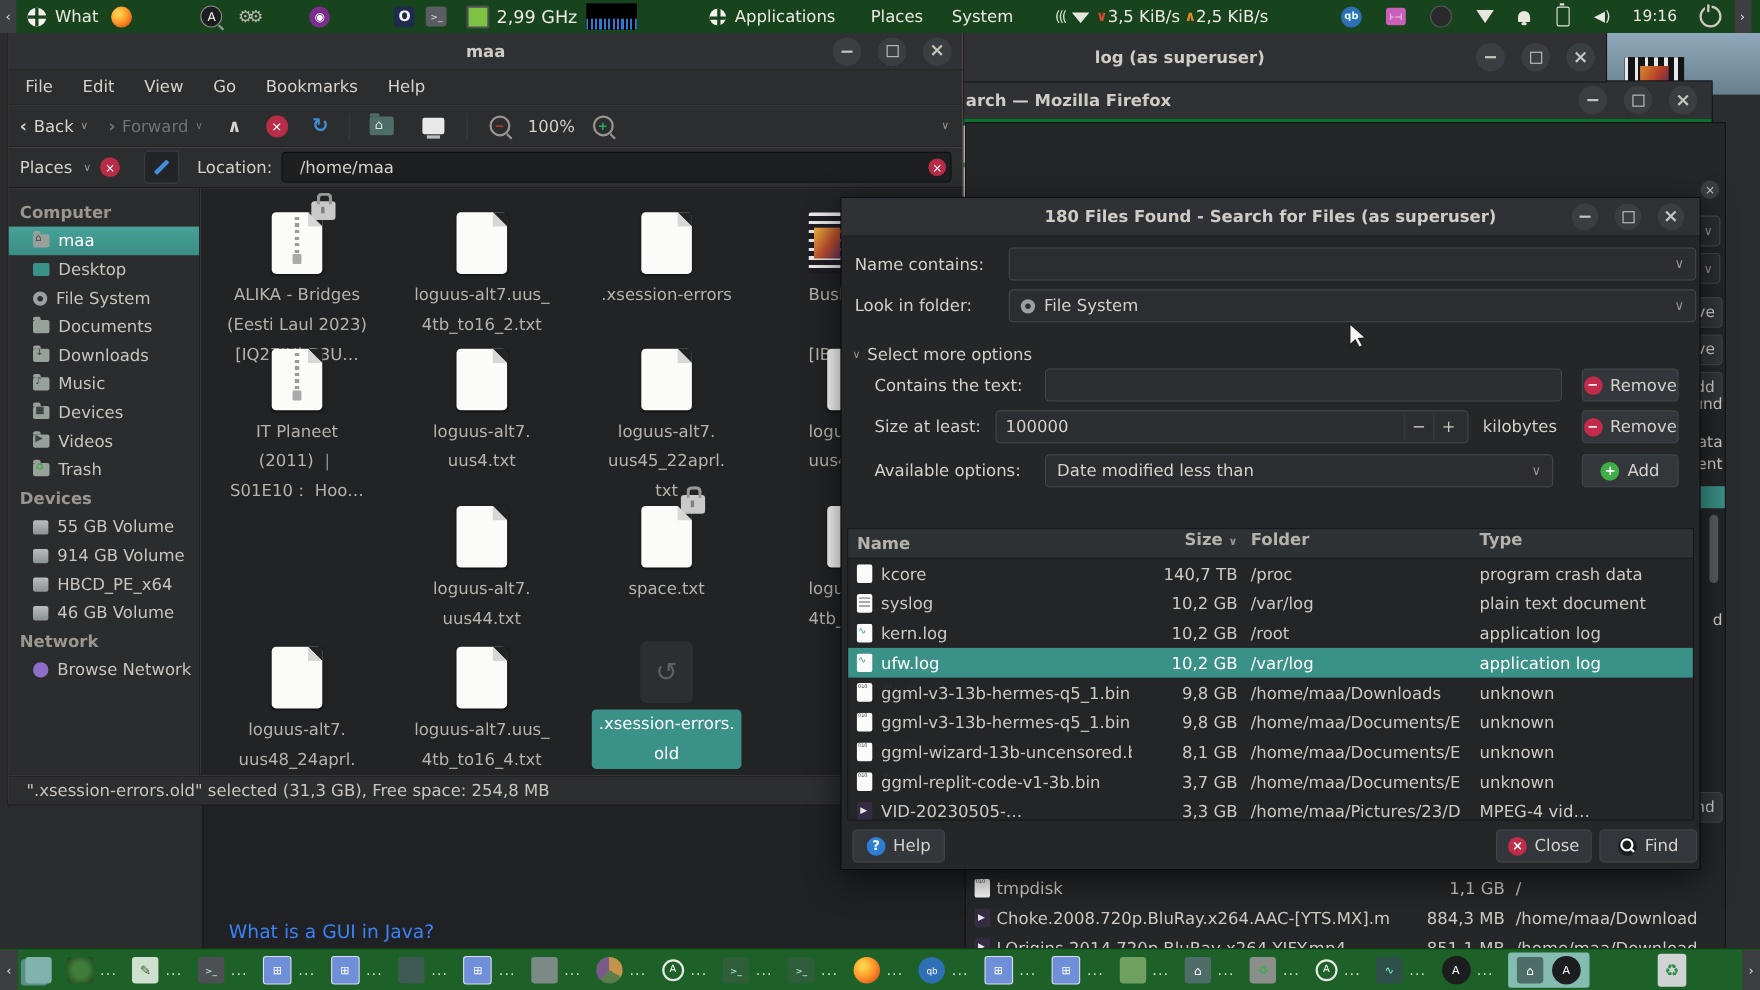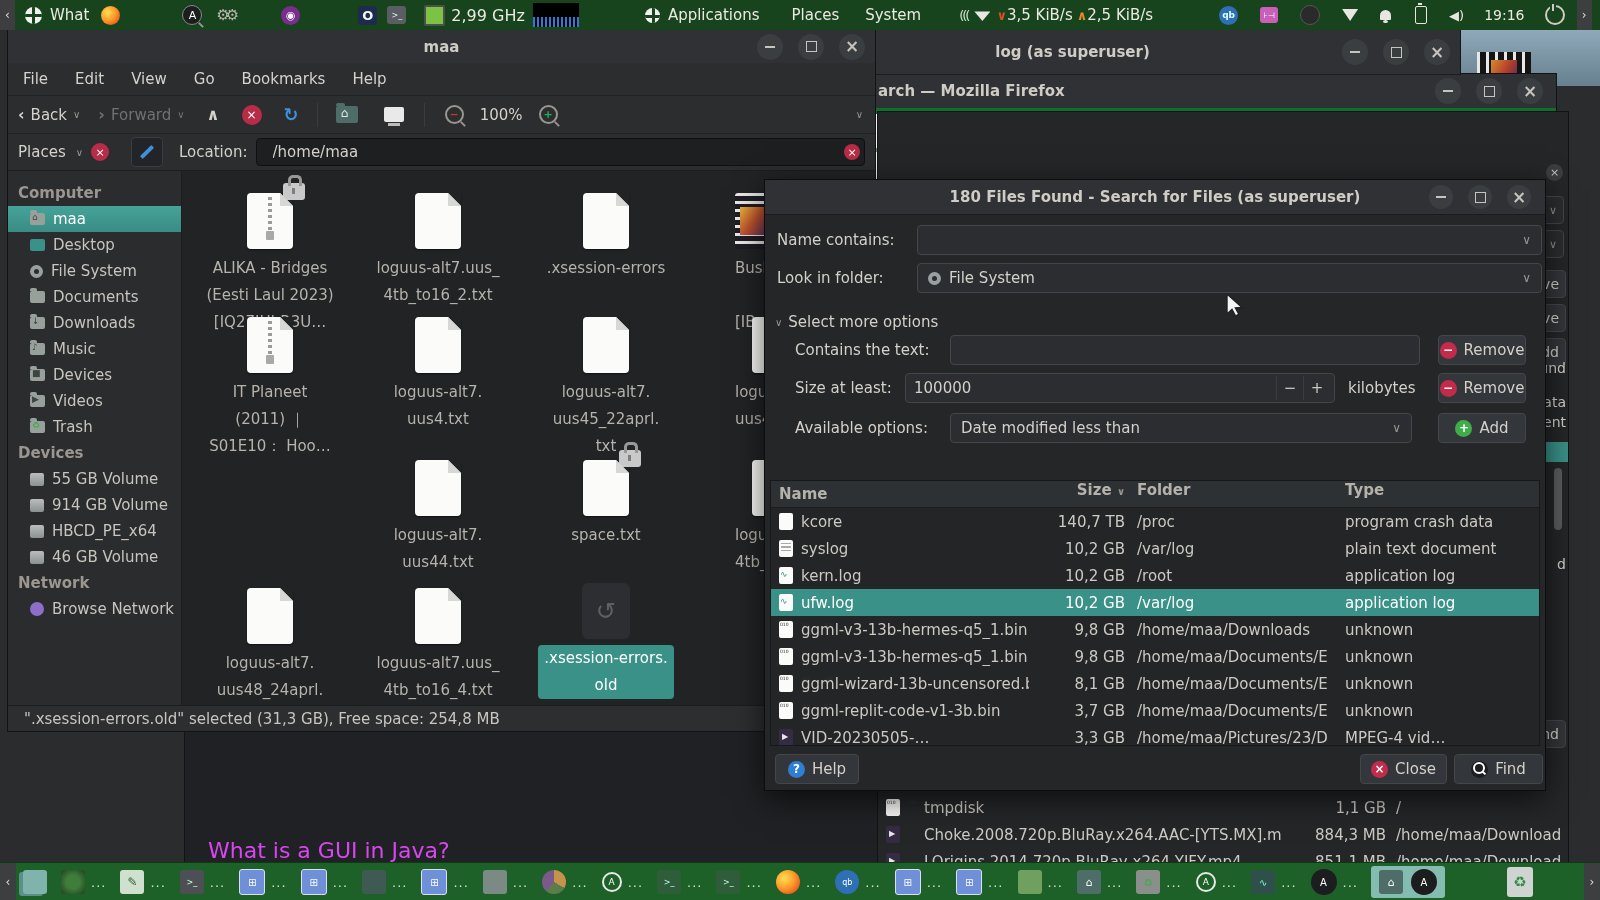--- a/index.html
+++ b/index.html
@@ -74,38 +74,38 @@
     display:flex;align-items:center;padding:0 10px;box-sizing:border-box;color:#333}
   .urlsel{background:#3a9188;color:#fff;font-size:13px;padding:1px 4px;margin-left:172px}
   .shield{width:12px;height:14px;background:#3b3e40;border-radius:2px 2px 6px 6px;margin-left:14px}
   .star{color:#3b3e40;font-size:15px;margin-left:12px}
   .exticons{position:absolute;left:856px;top:7px;display:flex;gap:24px;align-items:center}
   .ext{width:20px;height:20px;border-radius:3px;display:flex;align-items:center;justify-content:center;
     font-size:10px;font-weight:bold;position:relative}
   .badge54{position:absolute;top:-6px;right:-8px;background:#c22b2b;color:#fff;font-size:9px;
     padding:0 2px;border-radius:2px;font-weight:bold}
   #ffcontent{left:0;top:112px;width:100%;height:676px;background:#1f2124}
-  .gheading{position:absolute;left:23px;top:652px;font-size:22px;color:#d946ef}
+  .gheading{position:absolute;left:23px;top:652px;font-size:17px;color:#3b82f6}
   .gline{position:absolute;left:23px;top:688px;width:644px;height:1px;background:#5a5d60}
   
   #logwin{left:685px;top:30px;width:775px;height:44px;background:#000000;box-shadow:0 0 0 1px #151618}
   
   #s2{left:878px;top:112px;width:690px;height:750px;background:#242628;box-shadow:0 0 0 1px #121315}
   .s2x{position:absolute;left:668px;top:52px;width:17px;height:17px;border-radius:50%;background:#3b3e41;
     color:#c7c3bd;font-size:11px;display:flex;align-items:center;justify-content:center}
   .s2combo{position:absolute;width:60px;height:28px;background:#2b2d30;border:1px solid #44474a;border-radius:4px;
     right:4px;color:#9a968f;font-size:11px;text-align:right;line-height:28px;padding-right:6px;box-sizing:border-box}
   .s2btn{position:absolute;height:28px;background:#33363a;border:1px solid #44474a;border-radius:4px;
     right:2px;width:60px;color:#d4d0ca;font-size:14px;text-align:right;line-height:26px;padding-right:6px;box-sizing:border-box}
   .s2txt{position:absolute;right:2px;color:#d4d0ca;font-size:14px}
   .s2teal{position:absolute;right:0;width:28px;height:20px;background:#3a9188}
   .s2scroll{position:absolute;right:6px;width:8px;height:62px;background:#5a5d60;border-radius:4px}
   .s2rows{position:absolute;left:0;top:682px;width:690px}
   .s2row{display:flex;align-items:center;height:27px;font-size:15px;color:#cdc9c3;white-space:nowrap}
-  .s2row .nm{width:372px;overflow:hidden;padding-left:24px}
+  .s2row .nm{width:372px;overflow:hidden;padding-left:6px}
   .s2row .sz{width:90px;text-align:right}
   .s2row .fd{padding-left:10px;overflow:hidden}
   
   #maa{left:8px;top:30px;width:867px;height:701px;background:#fca5a5;box-shadow:0 0 0 1px #121315}
   #maa .titlebar{height:33px;font-size:15px}
   #fmmenu{left:0;top:33px;width:100%;height:33px;background:#2b2d2f;display:flex;align-items:center;
     gap:27px;padding-left:15px;box-sizing:border-box;color:#d6d2cc;font-size:15px;border-bottom:1px solid #202123}
   #fmtool{left:0;top:66px;width:100%;height:38px;background:#2b2d2f;display:flex;align-items:center;
     padding-left:10px;box-sizing:border-box;gap:8px;border-bottom:1px solid #202123}
   .tbt{display:flex;align-items:center;gap:6px;color:#d6d2cc}

